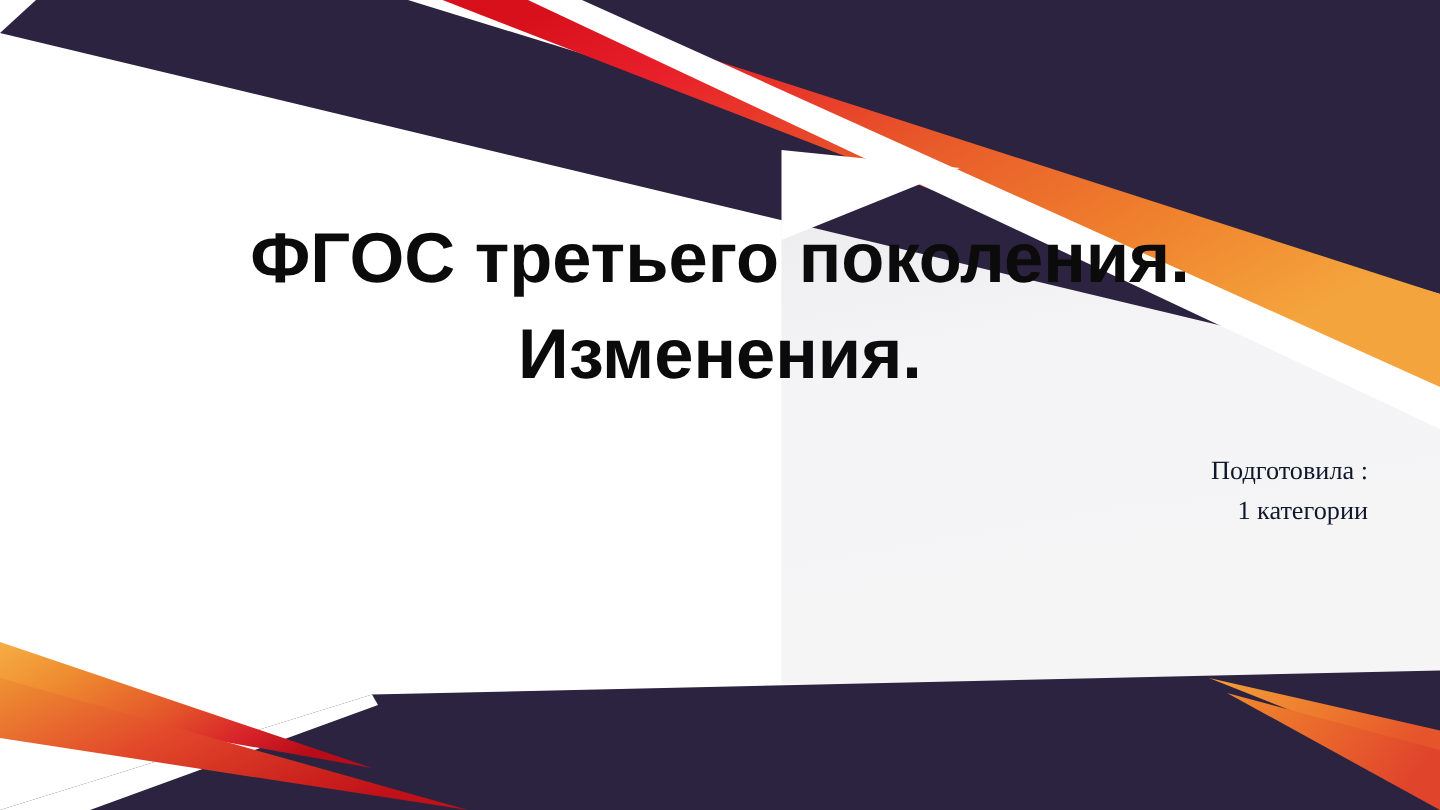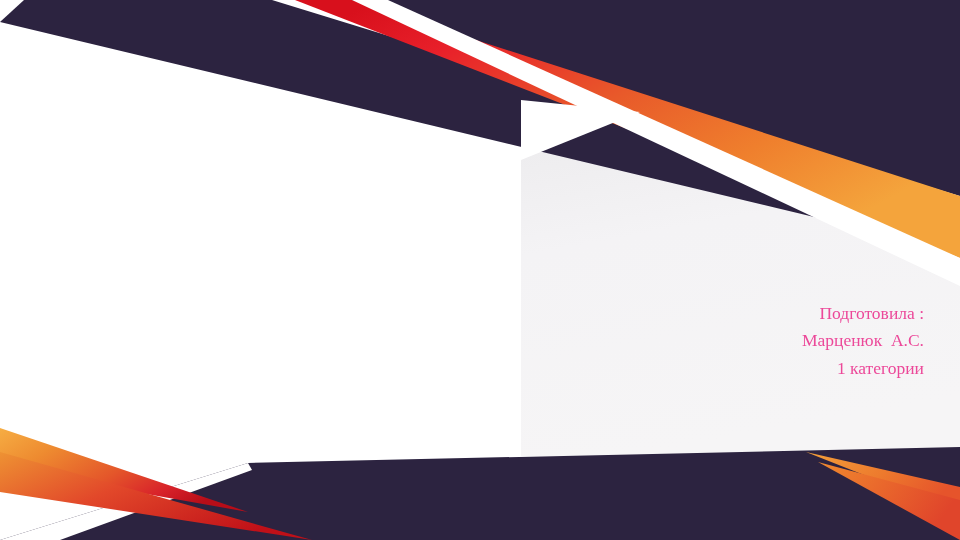--- a/index.html
+++ b/index.html
@@ -39,25 +39,25 @@
     color: #0b0b0b;
     font-family: "Liberation Sans", sans-serif;
     font-weight: bold;
     font-size: 47px;
     line-height: 1.36;
     letter-spacing: 0px;
     white-space: pre-line;
   }
   #subtitle-block {
     position: absolute;
-    right: 36px;
+    right: 48px;
     top: 300px;
     width: 520px;
     text-align: right;
-    color: #ec4899;
+    color: #0f172a;
     font-family: "Liberation Serif", serif;
     font-size: 17.5px;
     line-height: 1.56;
   }
   #subtitle-block .sub-line {
     display: block;
     white-space: pre;
   }
 </style>
 </head>
@@ -128,21 +128,22 @@
 
     <polygon points="806,452 960,513 960,487" fill="url(#gradWedgeBR2)"></polygon>
 
     <polygon points="818,462 960,540 960,500" fill="url(#gradWedgeBR)"></polygon>
 
     <path d="M 0,540 L 0,520 C 200,470 420,452 640,452 C 720,452 790,470 860,540 Z" fill="#2C2340" opacity="0"></path>
   </svg>
 
   <div id="content-panel">
 
+    <div id="title-block">ФГОС третьего поколения.
+Изменения.</div>
 
     <div id="subtitle-block">
       <span class="sub-line">Подготовила :</span>
-      <span class="sub-line">Марценюк  А.С.</span>
       <span class="sub-line">1 категории</span>
     </div>
 
   </div>
 </div>
 
 </body></html>

